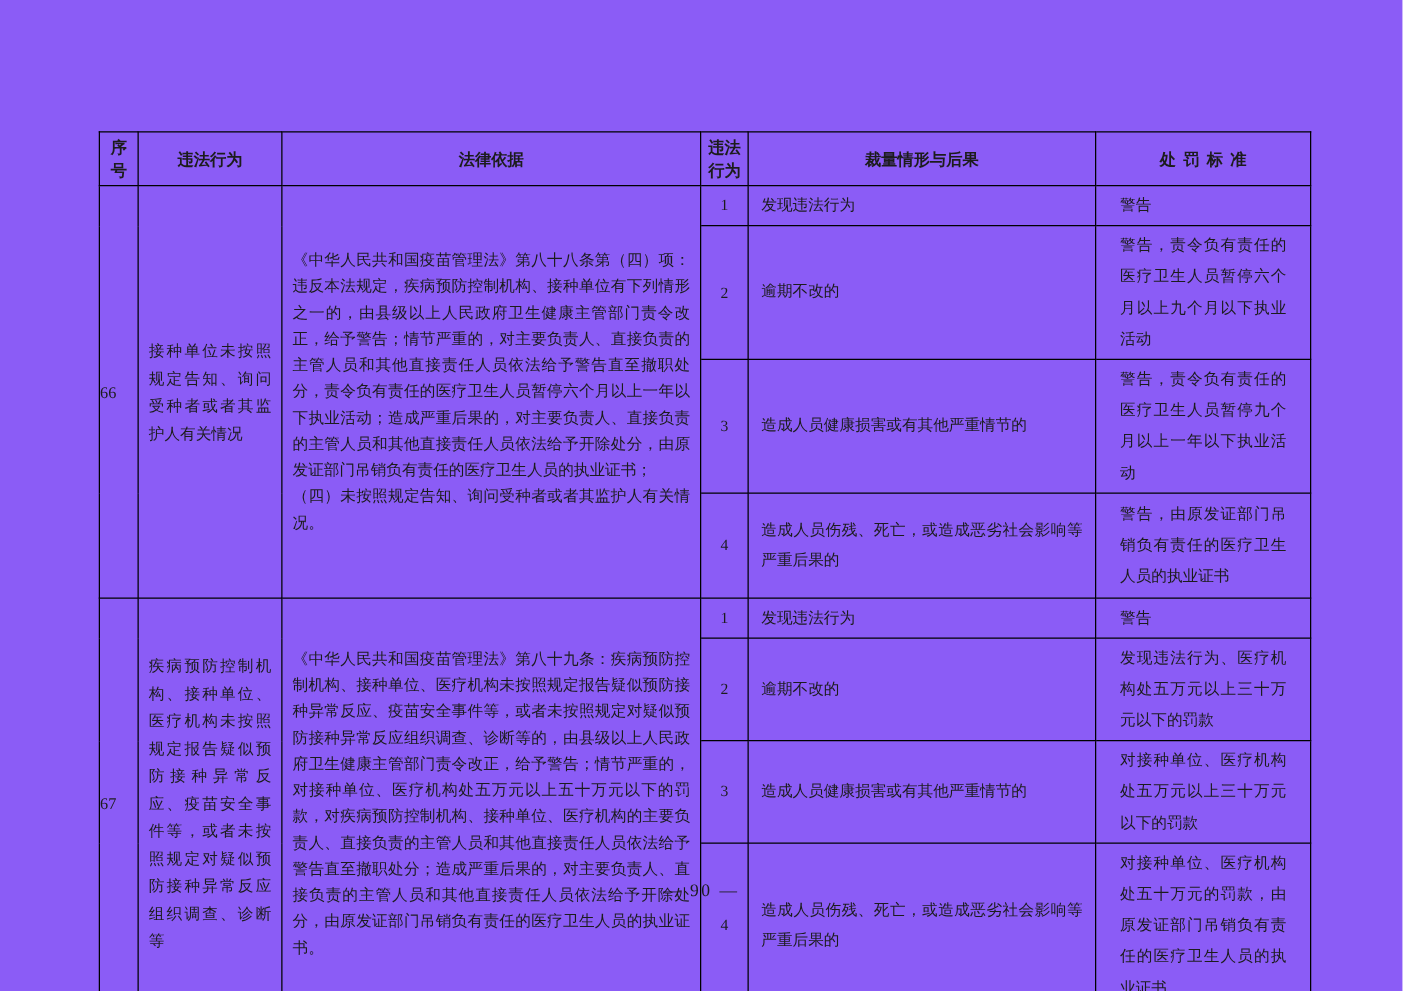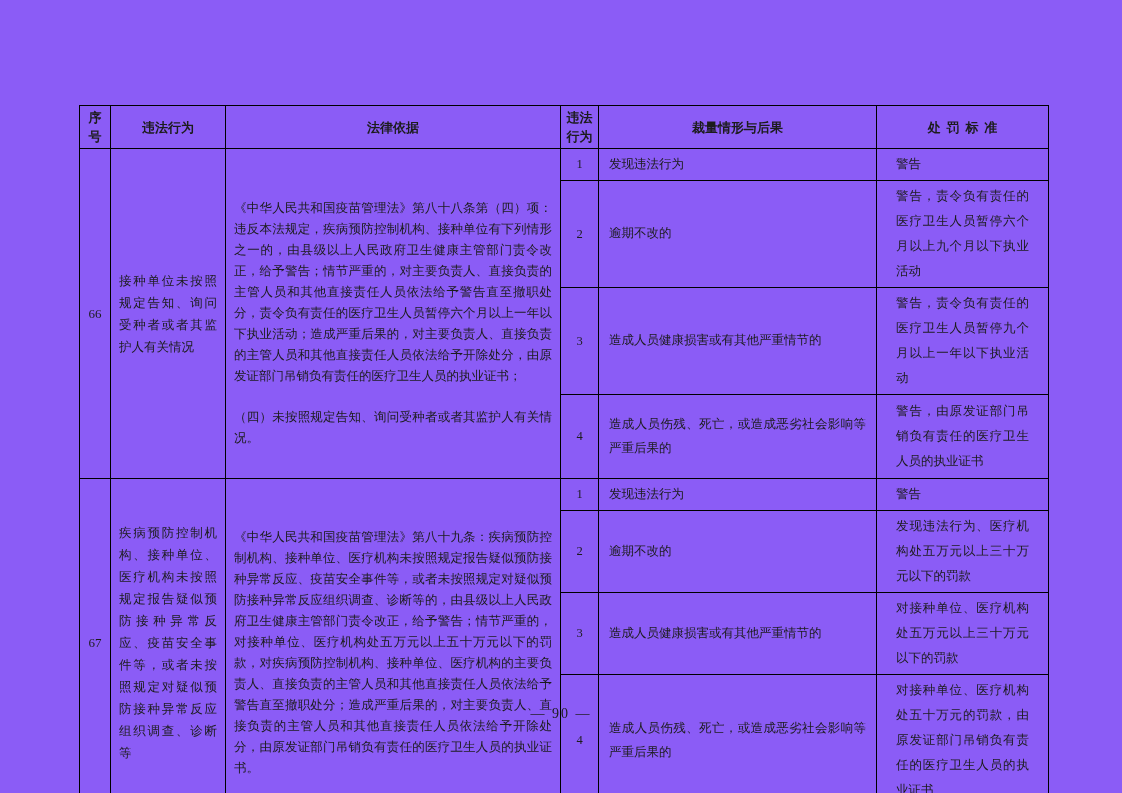--- a/index.html
+++ b/index.html
@@ -45,34 +45,33 @@
   }
   .law-table th.th-standard { letter-spacing: 0.45em; text-indent: 0.45em; }
   tr.h-header { height: 42px; }
   tr.h-29 { height: 29px; }
   tr.h-85 { height: 85px; }
   tr.h-84 { height: 84px; }
   tr.h-58 { height: 58px; }
   tr.h-123 { height: 123px; }
 
   td.cell-no {
-    text-align: center;
     font-size: 13px;
   }
   td.cell-violation {
     text-align: justify;
     line-height: 22px;
     padding: 12px 8px;
   }
   td.cell-legal {
     text-align: justify;
     line-height: 21px;
     padding: 4px 8px;
   }
-  td.cell-legal .para { text-align: justify; margin-top: 20px; }
+  td.cell-legal .para { text-align: justify; }
   td.cell-stage {
     text-align: center;
     font-size: 12.5px;
   }
   td.cell-situation {
     text-align: justify;
     line-height: 24px;
     padding: 2px 10px;
     font-family: Liberation Mono, monospace;
   }

